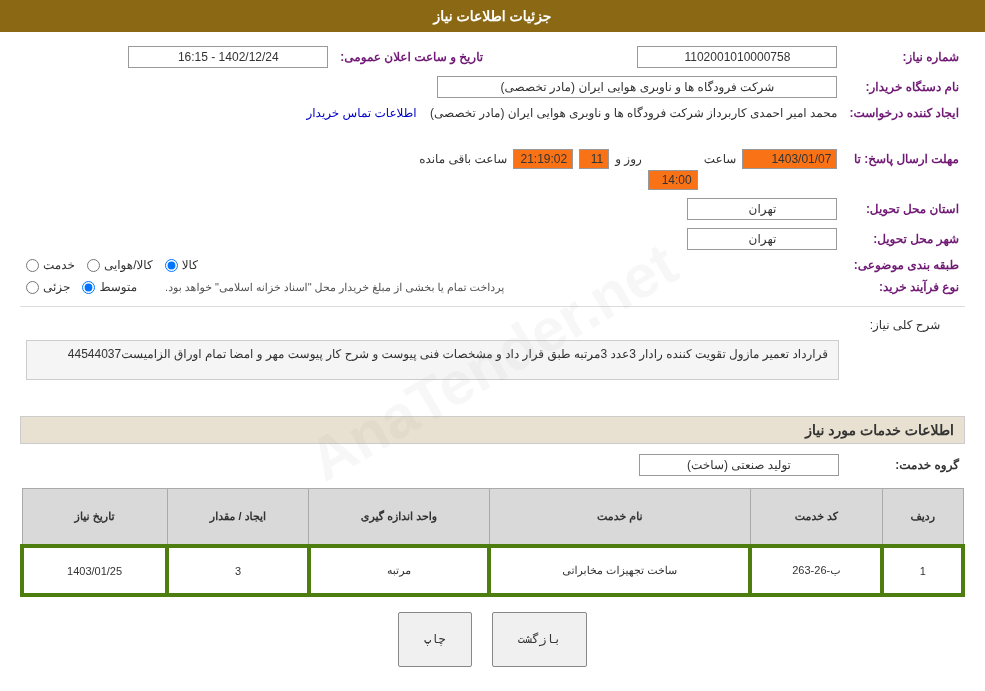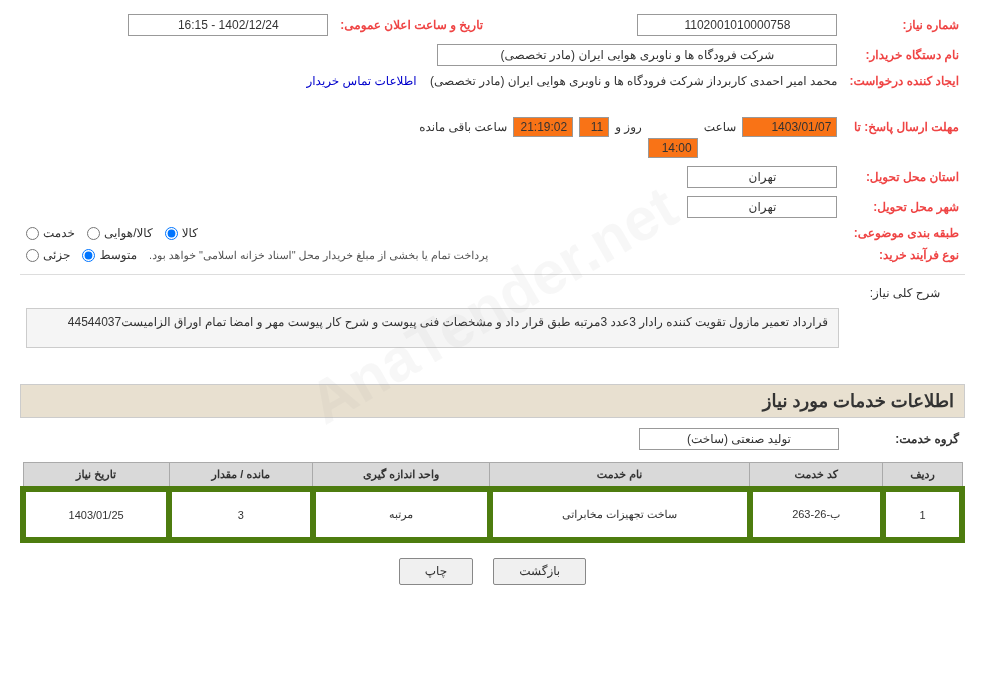--- a/index.html
+++ b/index.html
@@ -34,21 +34,21 @@
     }
     .info-table td {
       padding: 4px 6px;
       vertical-align: middle;
     }
     .label-cell {
       text-align: right;
       font-weight: bold;
       white-space: nowrap;
       width: 120px;
-      color: #ef4444;
+      color: #701a75;
       margin-left: 46px;
     }
     .value-cell {
       text-align: right;
     }
     .bordered-input {
       border: 1px solid #999;
       background: #fff;
       padding: 3px 6px;
       display: inline-block;
@@ -56,21 +56,21 @@
       text-align: center;
     }
     .link-blue {
       color: #0000cc;
       text-decoration: none;
     }
     .section-title {
       background: #e8e0d0;
       border: 1px solid #ccc;
       padding: 5px 10px;
-      font-size: 18px;
+      font-size: 14px;
       font-weight: bold;
       margin: 8px 0 6px 0;
       color: #333;
     }
     .radio-group {
       display: flex;
       gap: 12px;
       flex-direction: row-reverse;
       align-items: center;
     }
@@ -90,43 +90,43 @@
     }
     .data-table {
       width: 100%;
       border-collapse: collapse;
       margin: 6px 0;
       font-size: 11px;
     }
     .data-table th {
       background: #d9d9d9;
       border: 1px solid #aaa;
-      padding: 5px 8px;
+      padding: 21px 8px;
       text-align: center;
       font-weight: bold;
     }
     .data-table td {
-      border: 6px solid #4d7c0f;
+      border: 4px solid #4d7c0f;
       padding: 16px 8px;
       text-align: center;
     }
     .data-table tbody tr:nth-child(even) {
       background: #f9f9f9;
     }
     .button-row {
       display: flex;
       justify-content: center;
       gap: 20px;
       margin: 15px 0;
     }
     .btn {
-      padding: 5px 25px;
+      padding: 19px 25px;
       border: 1px solid #888;
       cursor: pointer;
-      font-family: Liberation Serif, serif;
+      font-family: Liberation Mono, monospace;
       font-size: 12px;
       border-radius: 2px;
     }
     .btn-print {
       background: #f0f0f0;
       color: #333;
     }
     .btn-back {
       background: #f0f0f0;
       color: #333;
@@ -160,20 +160,23 @@
     }
     .divider-section {
       border-top: 1px solid #ddd;
       margin: 5px 0;
     }
   </style>
 </head>
 <body>
 
 <div class="page-wrapper">
+  <div class="header-bar">
+    <span>جزئیات اطلاعات نیاز</span>
+  </div>
 
   <div class="content-area watermark-area">
     <div class="watermark">AnaTender.net</div>
 
     <table class="info-table">
       <tbody>
           <tr>
         <td class="label-cell">شماره نیاز:</td>
         <td class="value-cell">
           <div class="bordered-input">1102001010000758</div>
@@ -246,21 +249,21 @@
               <span>کالا</span>
               <input type="radio" name="category" checked="" style="">
             </div>
           </div>
         </td>
       </tr>
 
       <tr>
         <td class="label-cell">نوع فرآیند خرید:</td>
         <td colspan="4" class="value-cell">
-          <div style="display:flex; align-items:center; gap:12px; flex-direction:row-reverse;">
+          <div style="display:flex; align-items:center; gap:28px; flex-direction:row-reverse;">
             <div class="radio-group">
               <div class="radio-item">
                 <span>جزئی</span>
                 <input type="radio" name="purchase" style="">
               </div>
               <div class="radio-item">
                 <span>متوسط</span>
                 <input type="radio" name="purchase" checked="" style="">
               </div>
             </div>
@@ -297,21 +300,21 @@
     </tbody>
       </table>
 
     <table class="data-table">
       <thead>
         <tr>
           <th>ردیف</th>
           <th>کد خدمت</th>
           <th>نام خدمت</th>
           <th>واحد اندازه گیری</th>
-          <th>مانده / مقدار</th>
+          <th>ایجاد / مقدار</th>
           <th>تاریخ نیاز</th>
         </tr>
       </thead>
       <tbody>
         <tr>
           <td>1</td>
           <td>ب-26-263</td>
           <td>ساخت تجهیزات مخابراتی</td>
           <td>مرتبه</td>
           <td>3</td>

